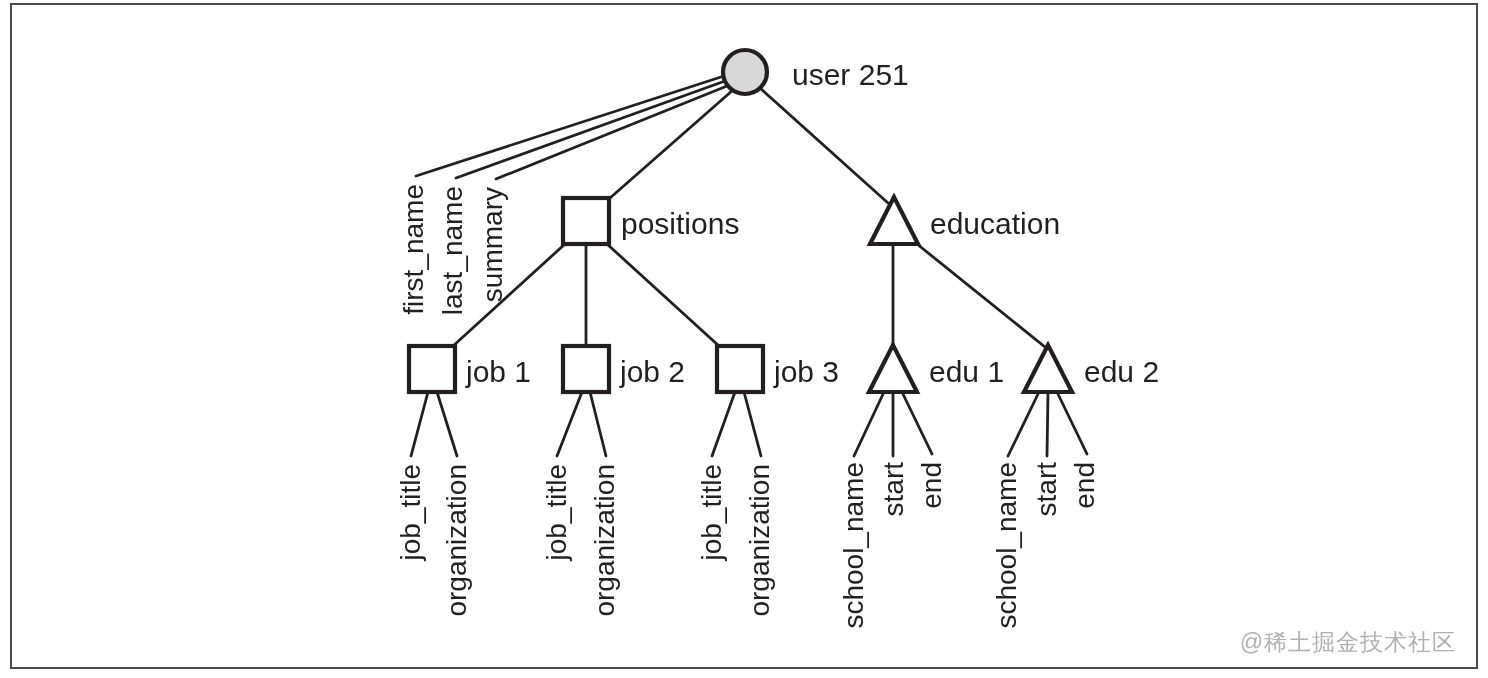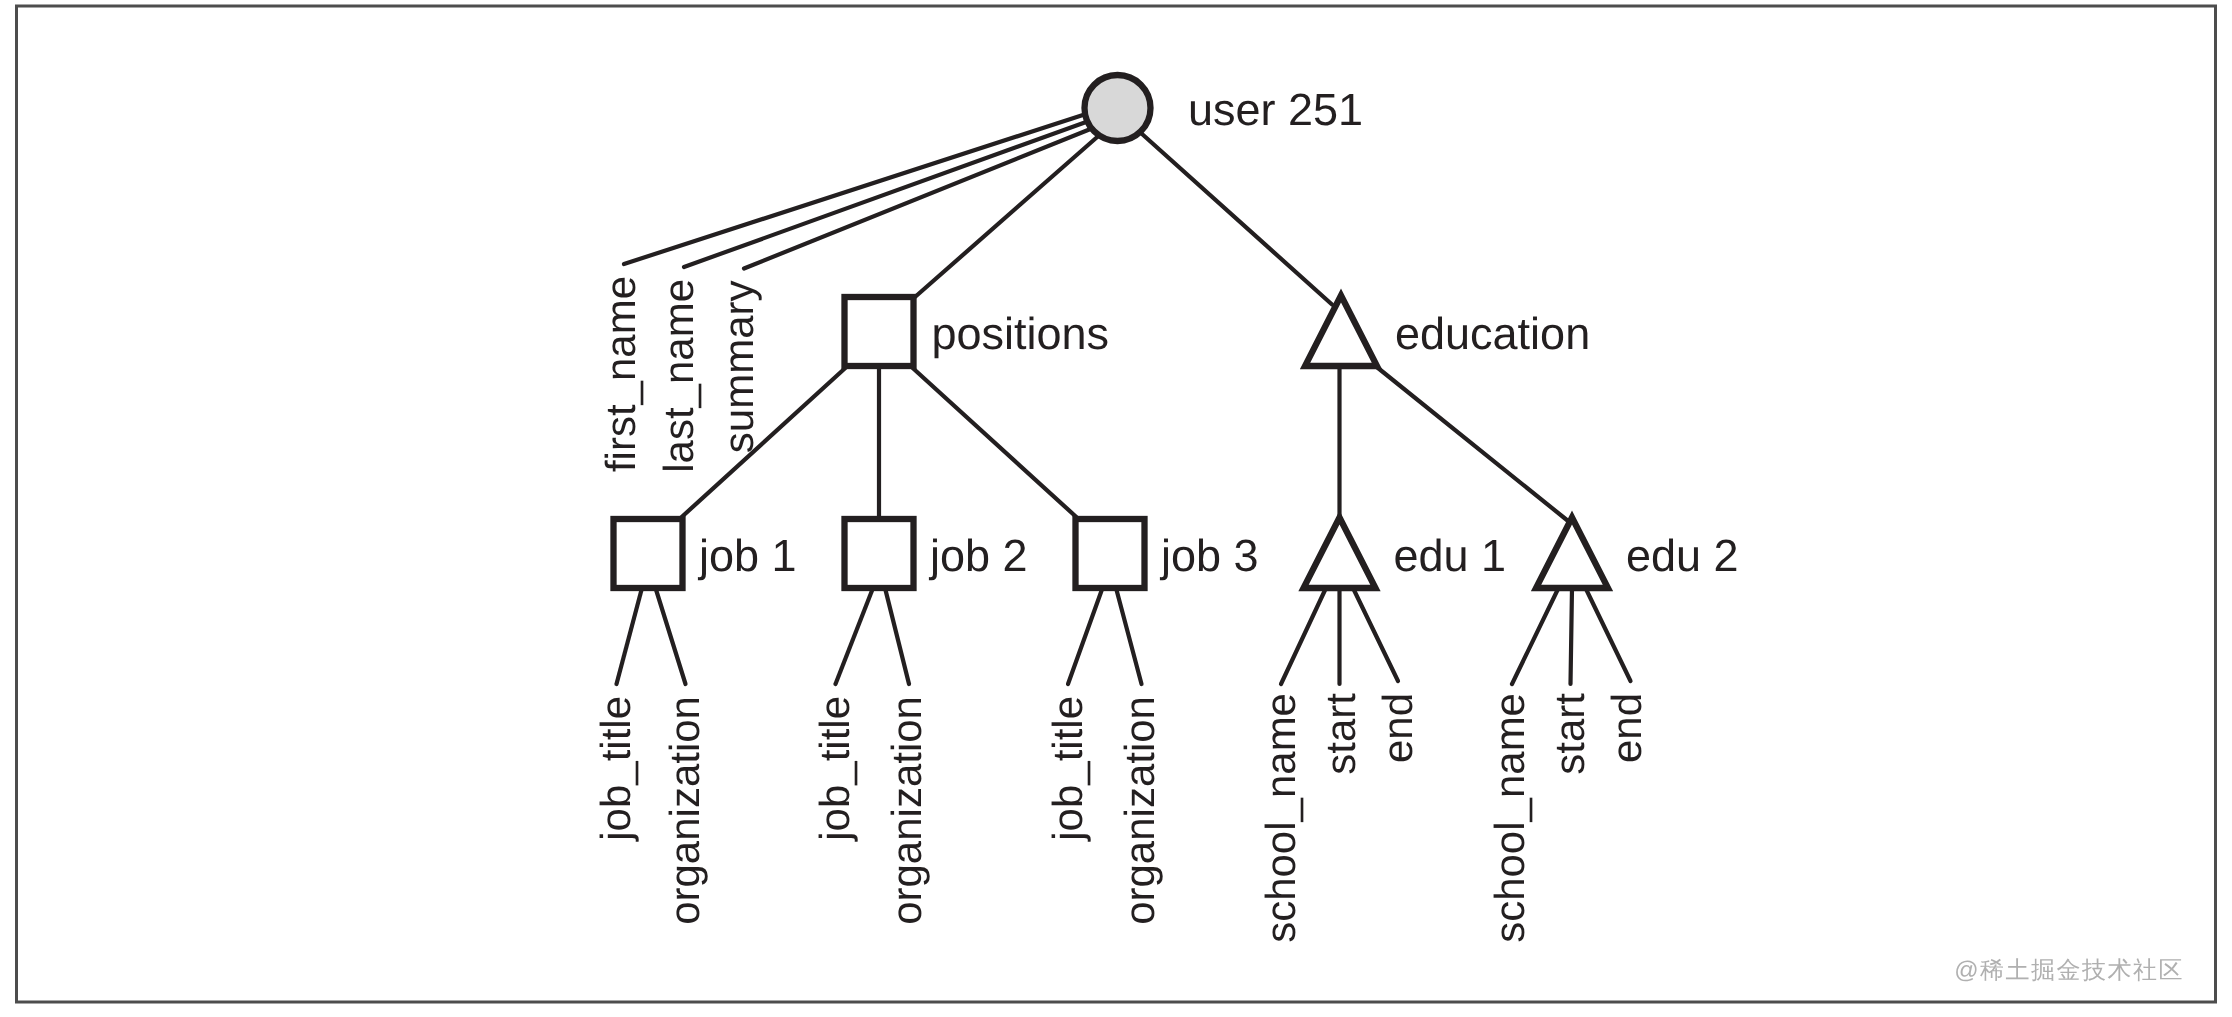--- a/index.html
+++ b/index.html
@@ -27,21 +27,21 @@
     width: 1488px;
     height: 678px;
   }
   svg.diagram text {
     font-family: "Liberation Sans", sans-serif;
   }
   .watermark {
     position: absolute;
     right: 32px;
     bottom: 20px;
-    font-size: 16px;
+    font-size: 23px;
     letter-spacing: 1px;
     color: #b0b0b0;
     user-select: none;
   }
 </style>
 </head>
 <body>
 
 <div class="frame"></div>
 

